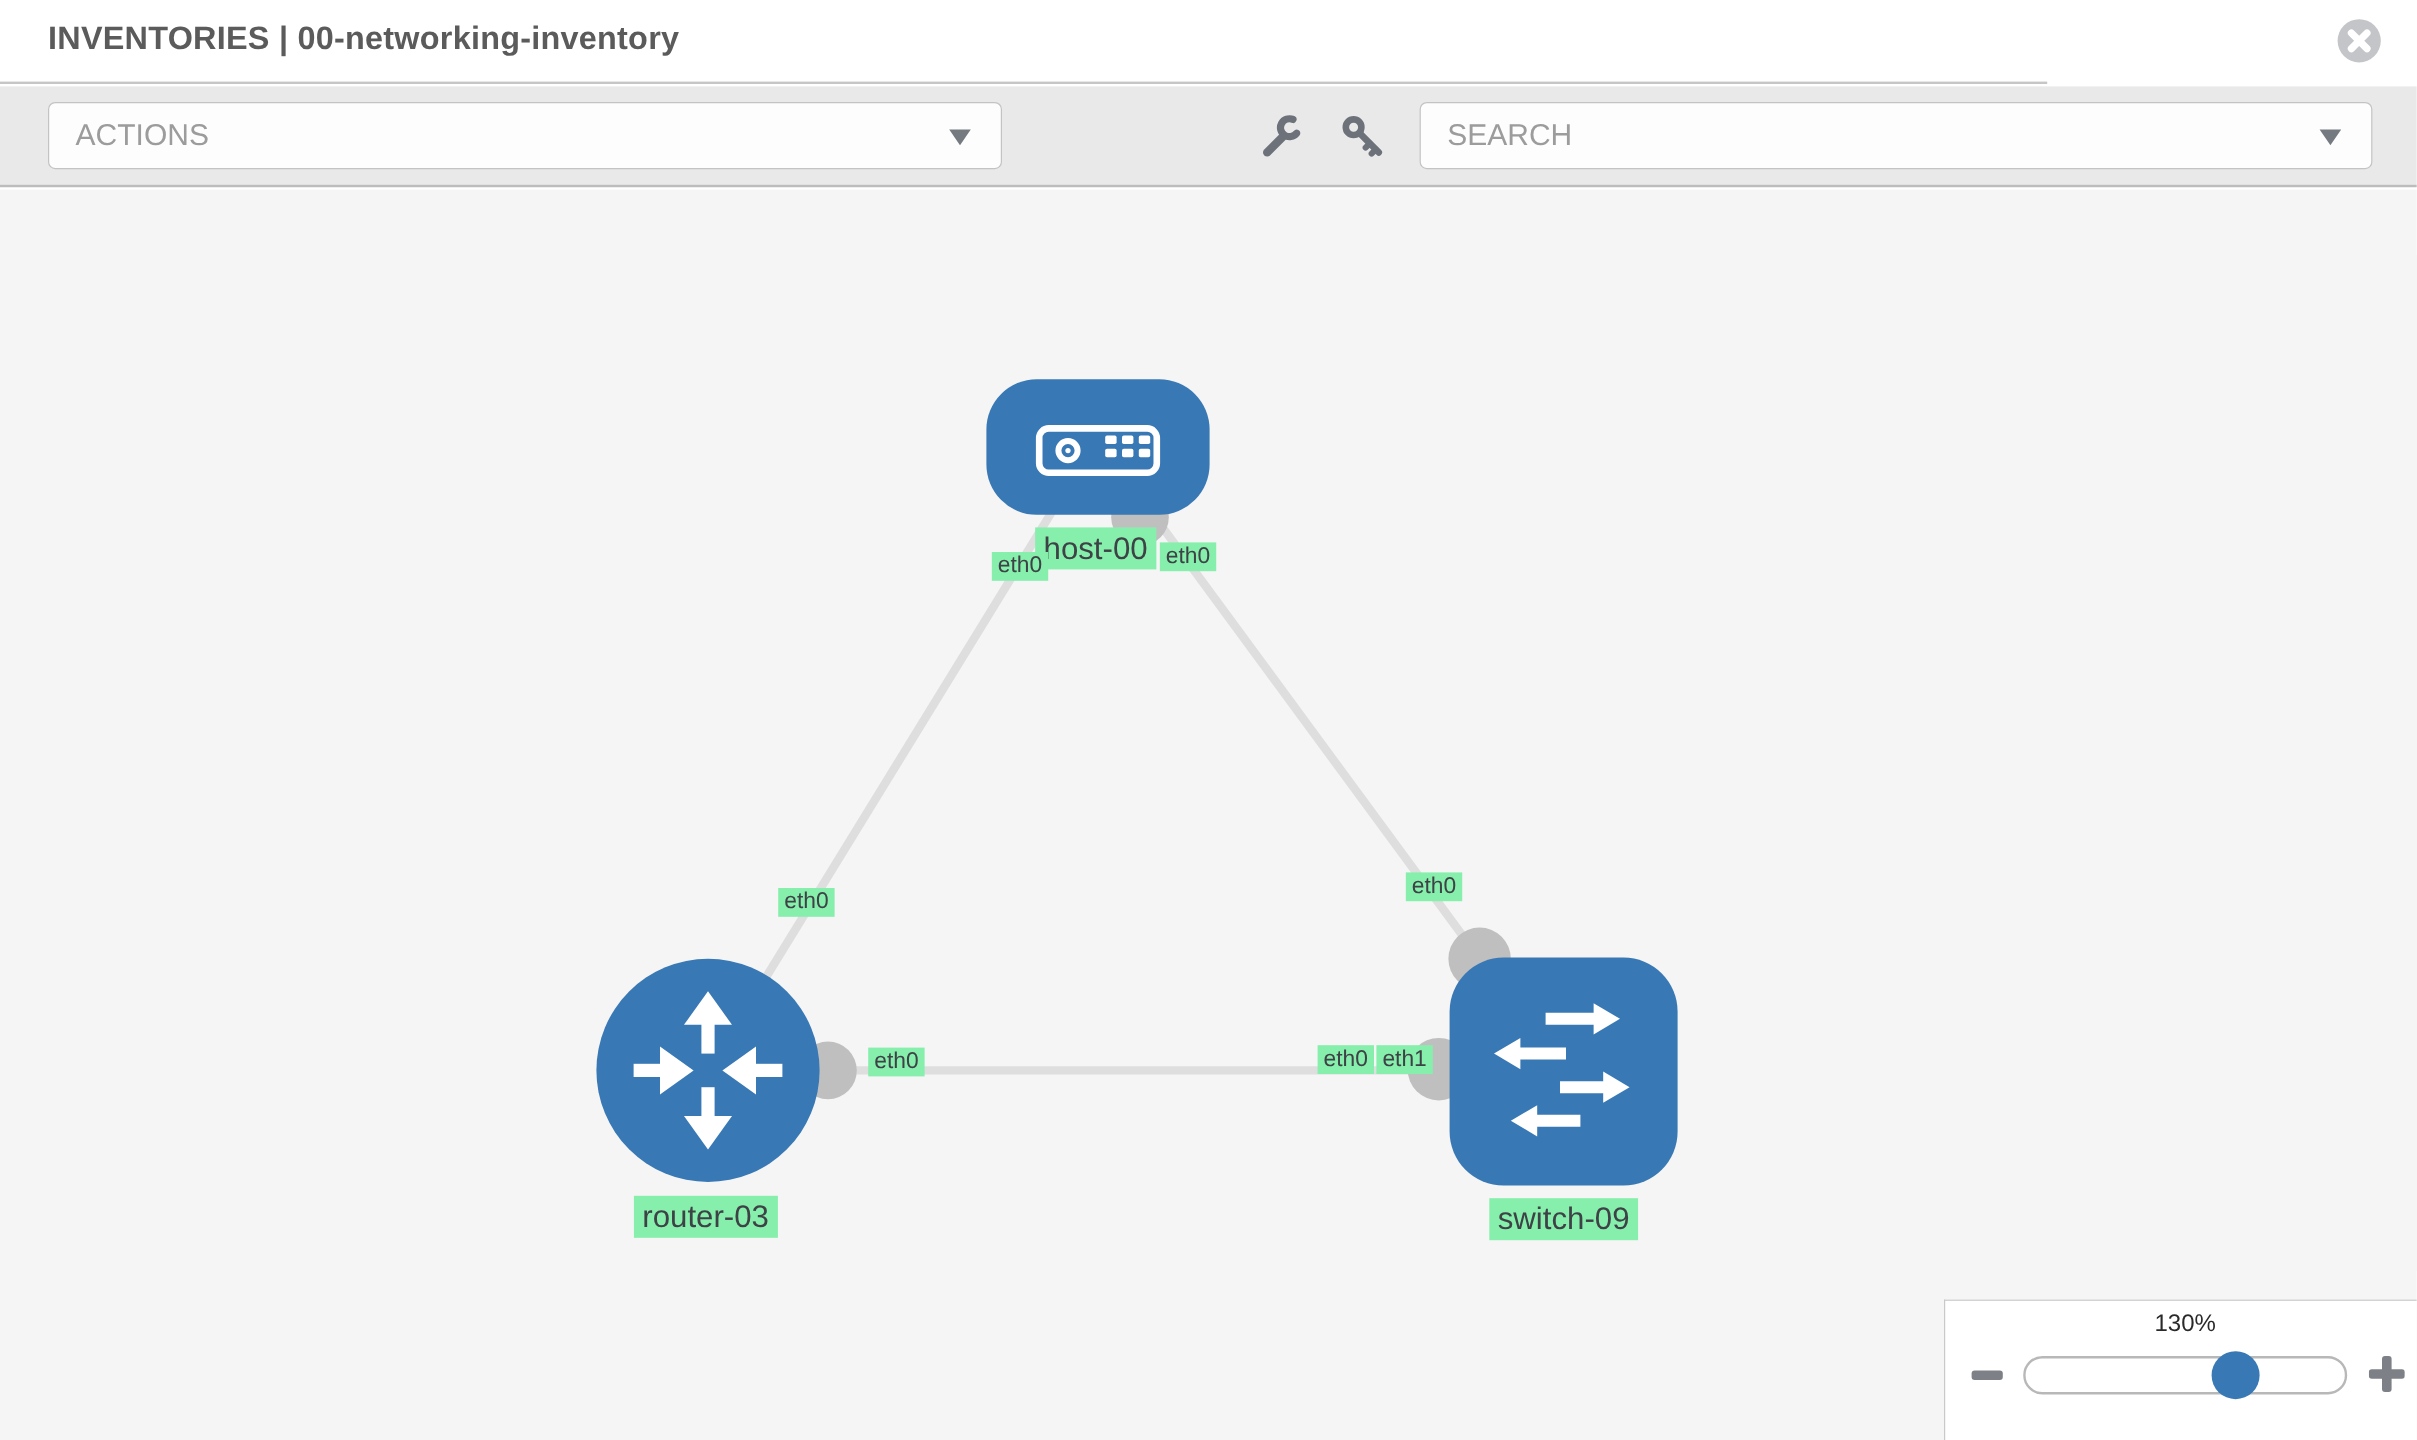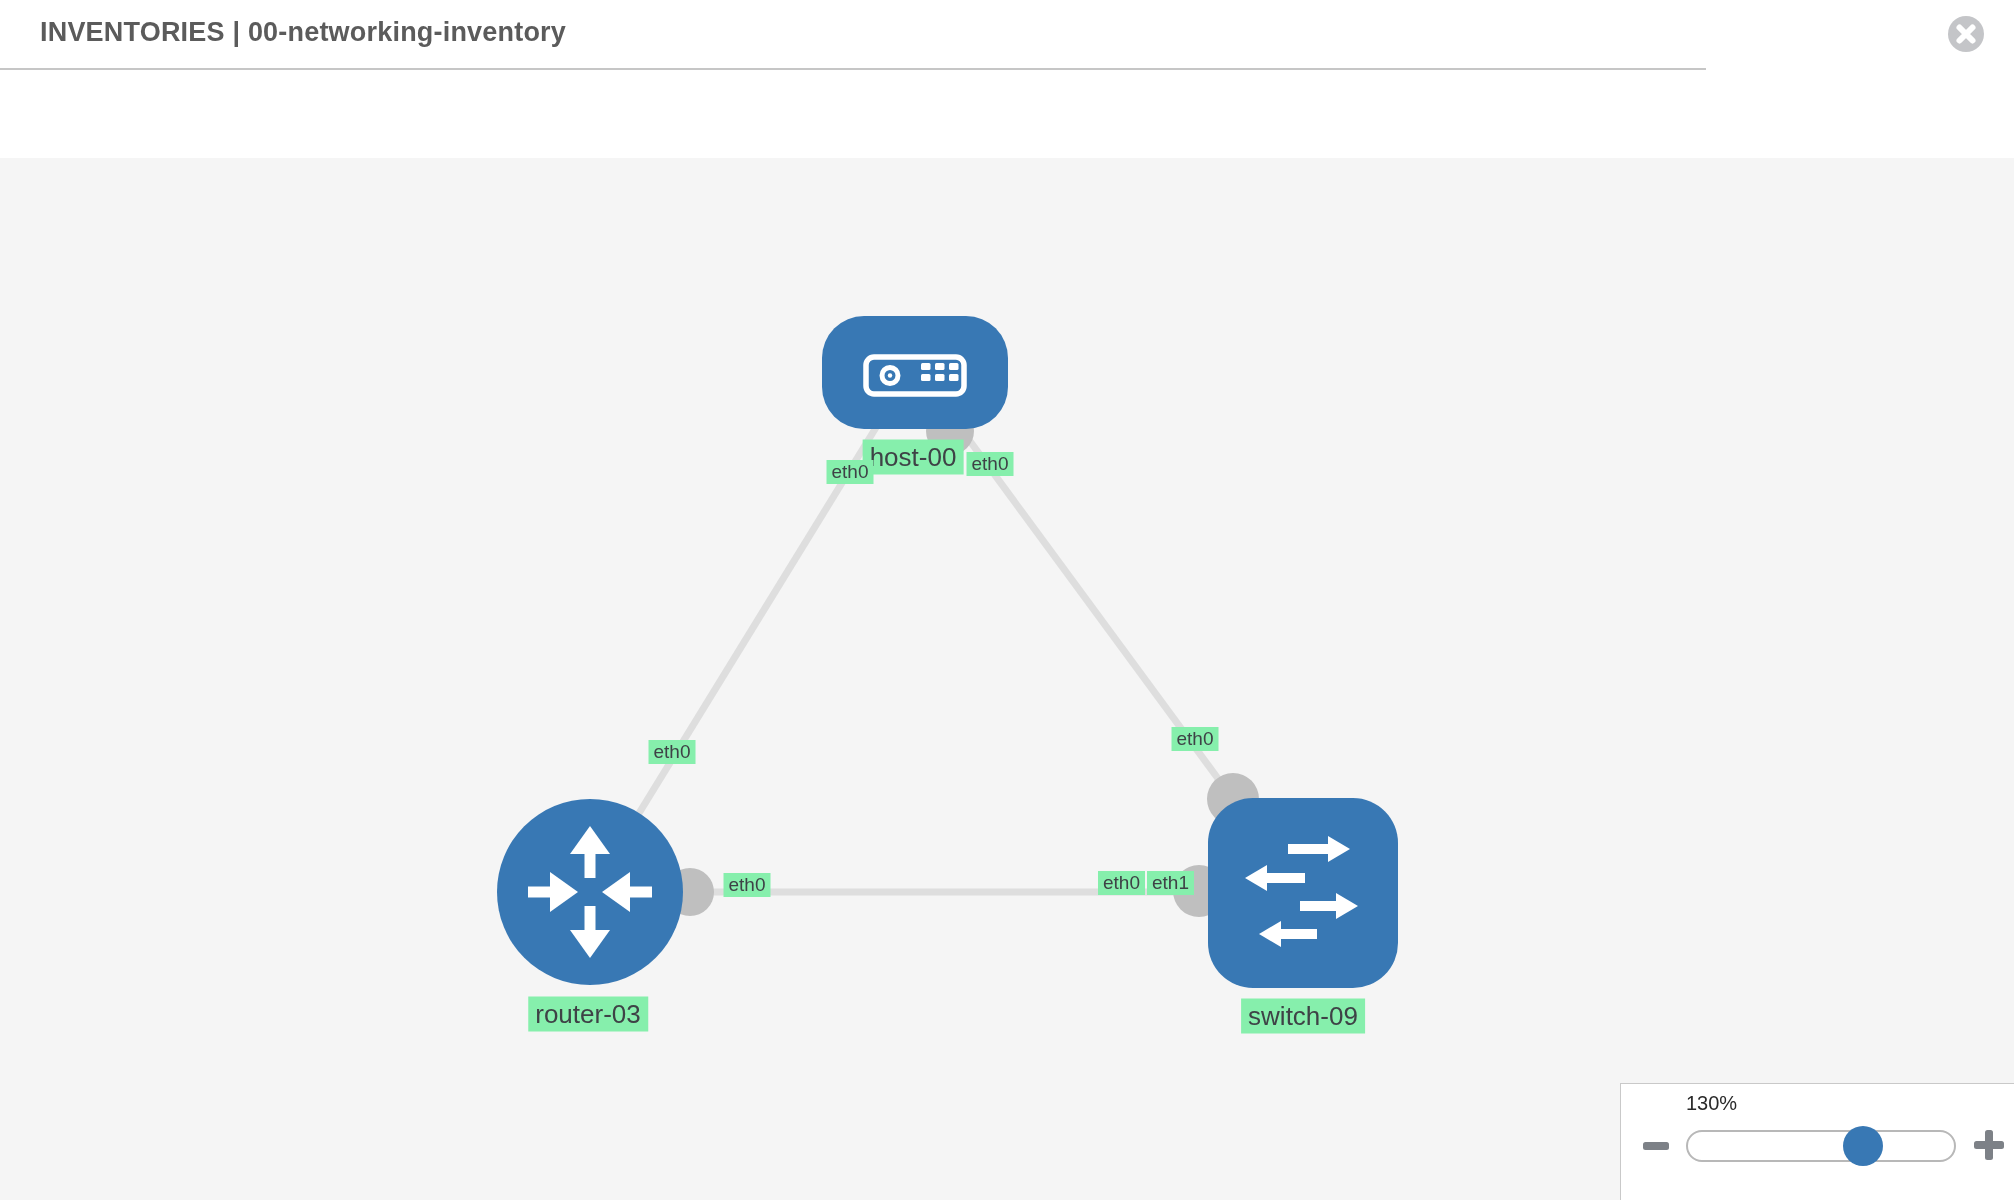--- a/index.html
+++ b/index.html
@@ -37,21 +37,21 @@
 
   .node-label, .eth-label, .eth-label-raw {
       position:absolute; background:#86efac; color:#3e4246; white-space:nowrap; }
   .node-label { font-size:26px; padding:2px 7px; transform:translate(-50%,-50%); }
   .eth-label  { font-size:19px; padding:1px 5px; transform:translate(-50%,-50%); }
   .eth-label-raw { font-size:19px; padding:1px 5px; }
 
   
   .zoom-panel { position:absolute; left:1620px; top:925px; width:400px; height:160px;
                 background:#ffffff; border:1px solid #c9c9c9; border-right:none; }
-  .zoom-value { position:absolute; left:65px; top:8px; width:270px; 
+  .zoom-value { position:absolute; left:65px; top:8px; width:270px; text-align:center;
                 font-size:20px; color:#2a2a2a; }
   .zoom-minus { position:absolute; left:20px; top:47px; width:30px; height:30px; cursor:pointer; }
   .zoom-plus  { position:absolute; left:353px; top:46px; width:30px; height:30px; cursor:pointer; }
   .zoom-track { position:absolute; left:65px; top:46px; width:270px; height:32px;
                 background:#fff; border:2px solid #b8b8b8; border-radius:16px; cursor:pointer; }
   .zoom-handle { position:absolute; left:222px; top:42px; width:40px; height:40px;
                  border-radius:50%; background:#3878b4; cursor:grab; }
 </style>
 </head>
 <body>
@@ -59,20 +59,42 @@
 <div class="app">
 
   <div class="header">
     <div class="title">INVENTORIES | 00-networking-inventory</div>
     <svg class="close-btn" viewBox="0 0 38 38">
       <circle cx="19" cy="19" r="18" fill="#c4c5c8"></circle>
       <path d="M12.5 12.5 L25.5 25.5 M25.5 12.5 L12.5 25.5" stroke="#ffffff" stroke-width="6" stroke-linecap="round"></path>
     </svg>
   </div>
 
+  <div class="toolbar">
+    <div class="select-box actions-box">
+      <span class="sel-label">ACTIONS</span>
+      <span class="chevron"></span>
+    </div>
+
+    <svg class="tool-icon wrench" viewBox="0 0 36 36">
+      <path d="M8 31 L20.5 18.5" stroke="#6d727a" stroke-width="7" stroke-linecap="round" fill="none"></path>
+      <path d="M29.5 3.5 a 7.5 7.5 0 1 0 3 11.5" fill="none" stroke="#6d727a" stroke-width="6" stroke-linecap="round"></path>
+    </svg>
+    <svg class="tool-icon key" viewBox="0 0 36 36">
+      <circle cx="10" cy="10" r="6.5" fill="none" stroke="#6d727a" stroke-width="5.5"></circle>
+      <path d="M15 15 L31 31" stroke="#6d727a" stroke-width="5.5" stroke-linecap="round"></path>
+      <path d="M23.5 23.5 L20 27" stroke="#6d727a" stroke-width="5" stroke-linecap="round"></path>
+      <path d="M28.5 28.5 L25 32" stroke="#6d727a" stroke-width="5" stroke-linecap="round"></path>
+    </svg>
+
+    <div class="select-box search-box">
+      <span class="sel-label">SEARCH</span>
+      <span class="chevron"></span>
+    </div>
+  </div>
 
   <div class="canvas">
 
     <svg class="topology" width="2014" height="1042" viewBox="0 0 2014 1042">
 
       <line x1="880" y1="263" x2="625" y2="678" stroke="#dedede" stroke-width="7"></line>
       <line x1="950" y1="256" x2="1233" y2="641" stroke="#dedede" stroke-width="7"></line>
       <line x1="590" y1="734" x2="1303" y2="734" stroke="#dedede" stroke-width="7"></line>
 
       <circle cx="950" cy="273" r="24" fill="#bfbfbf"></circle>

